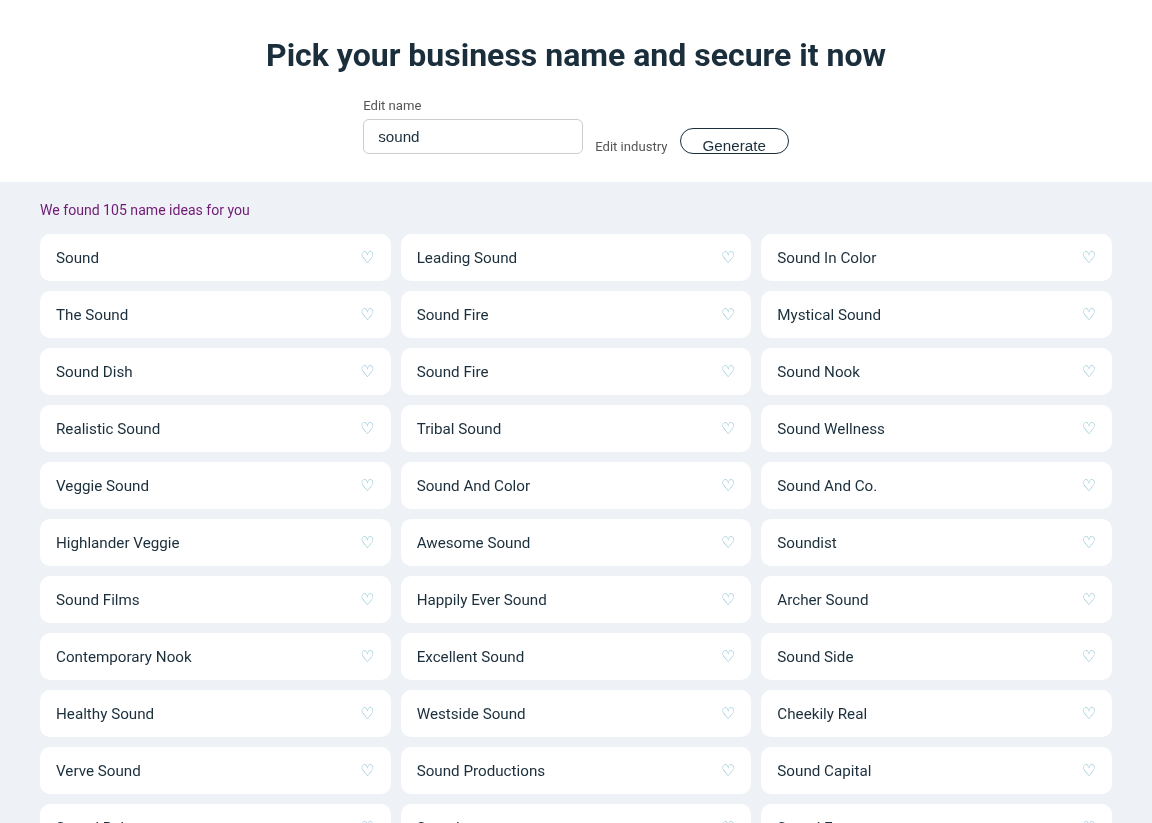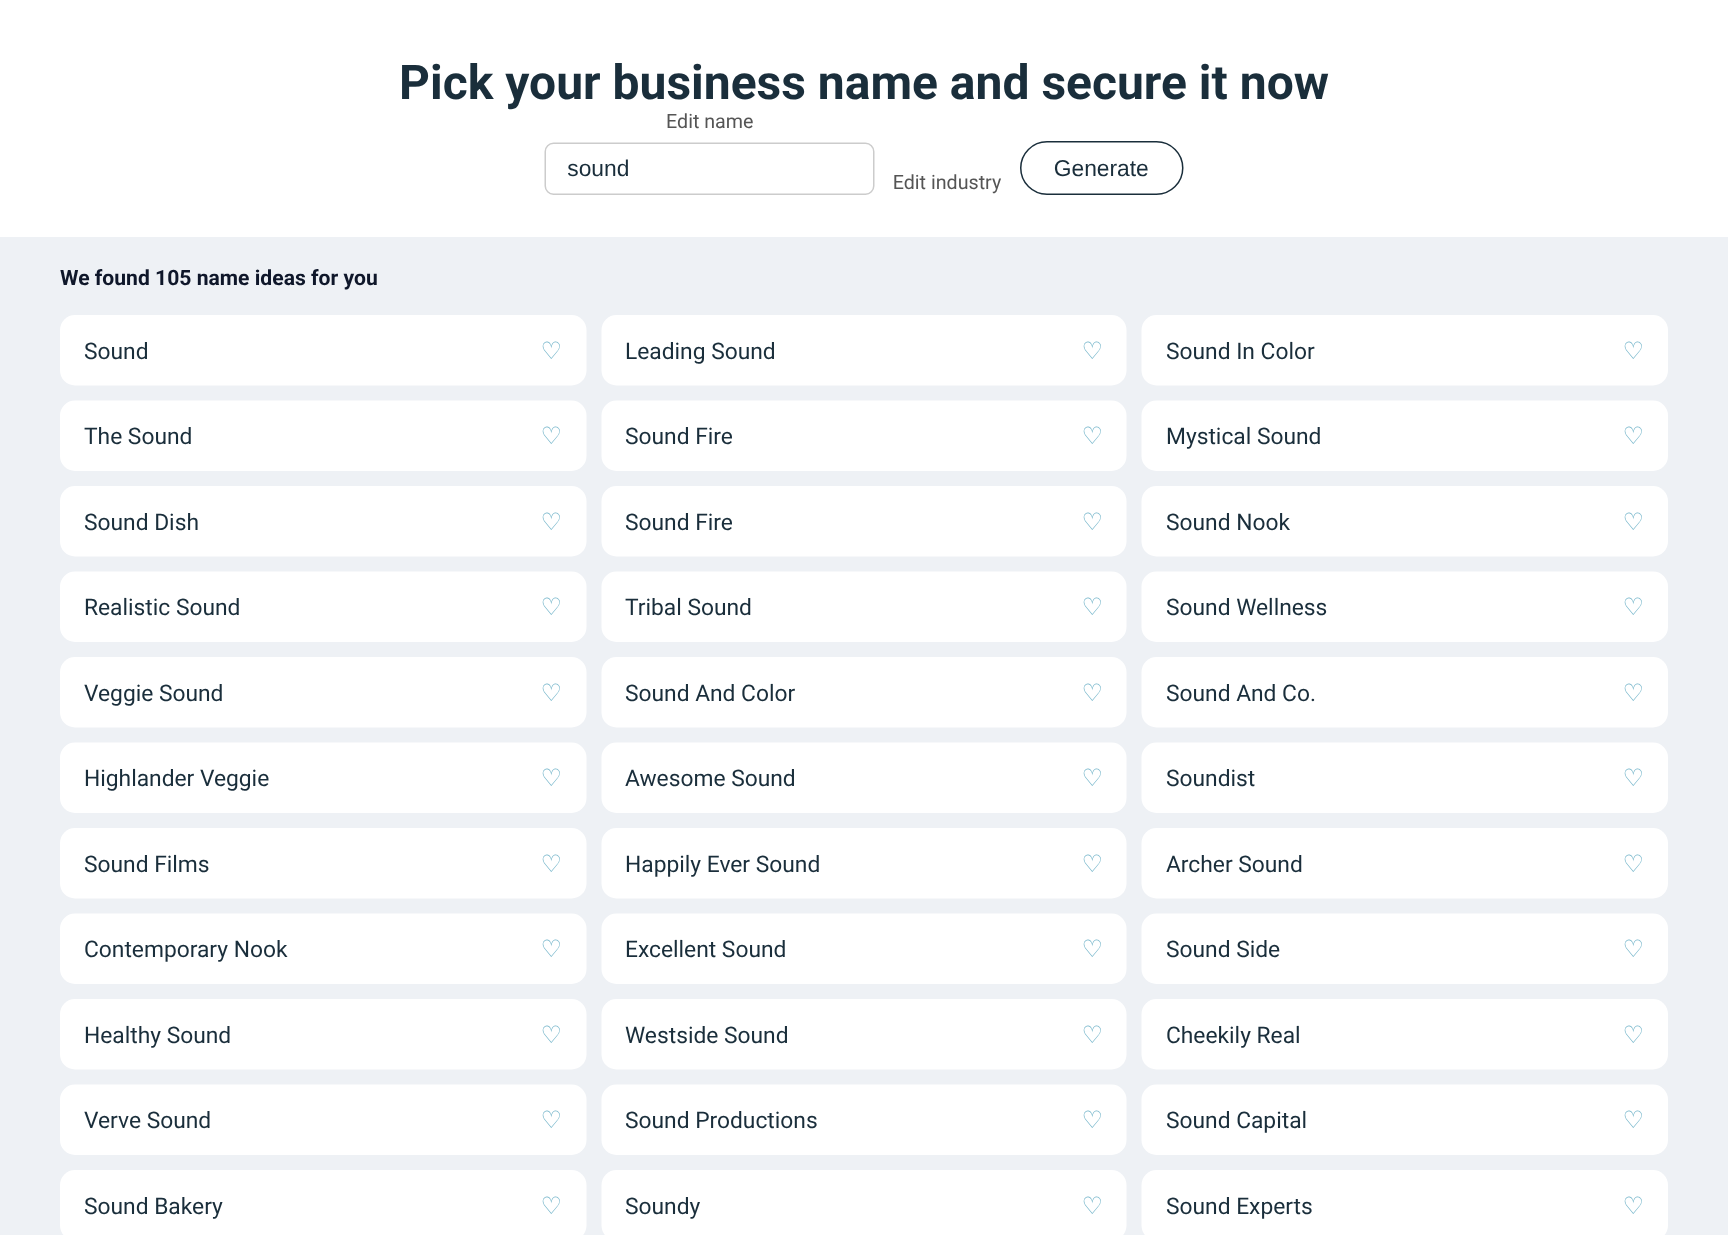--- a/index.html
+++ b/index.html
@@ -10,31 +10,32 @@
     }
     .header-section {
       background: #fff;
       padding: 36px 20px 28px;
       text-align: center;
     }
     .main-title {
       font-size: 2rem;
       font-weight: 700;
       color: #1a2e3b;
+      margin-bottom: 24px;
     }
     .controls {
       display: flex;
       justify-content: center;
       align-items: flex-end;
       gap: 12px;
     }
     .control-group {
       display: flex;
       flex-direction: column;
-      align-items: center;
+      align-items: flex-start;
       gap: 6px;
     }
     .control-label {
       font-size: 0.82rem;
       color: #555;
     }
     .control-input {
       border: 1.5px solid #ccc;
       border-radius: 6px;
       padding: 8px 14px;
@@ -48,31 +49,30 @@
     }
     .generate-btn {
       border: 1.5px solid #1a2e3b;
       border-radius: 20px;
       background: #fff;
       padding: 8px 22px;
       font-size: 0.95rem;
       font-weight: 500;
       color: #1a2e3b;
       cursor: pointer;
-      height: 36px;
+      height: 26px;
     }
     .results-section {
       background: #eef1f5;
       padding: 20px 40px 40px;
     }
     .results-count {
       font-size: 0.88rem;
-      color: #0f172a;
+      color: #701a75;
       margin-bottom: 16px;
-      font-weight: bold;
     }
     .names-grid {
       display: grid;
       grid-template-columns: repeat(3, 1fr);
       gap: 10px;
     }
     .name-card {
       background: #fff;
       border-radius: 10px;
       padding: 14px 16px;

